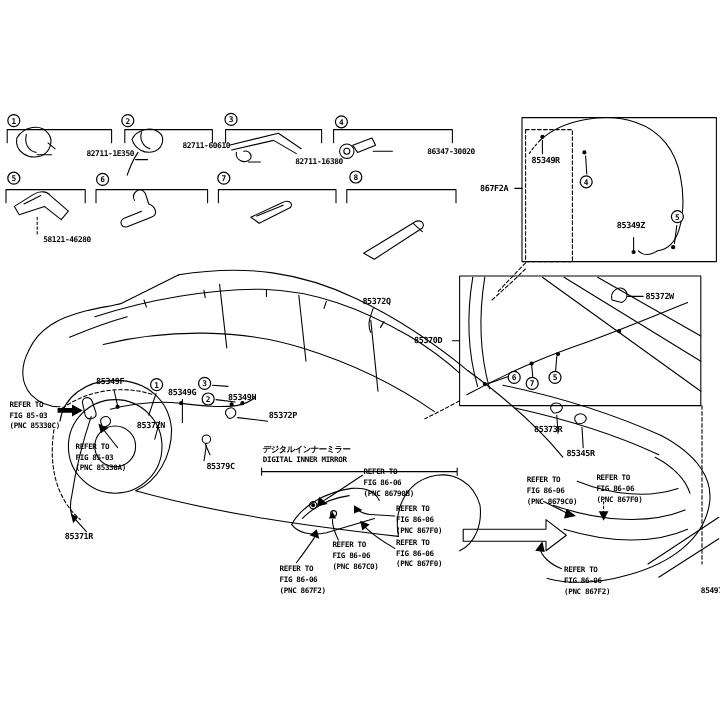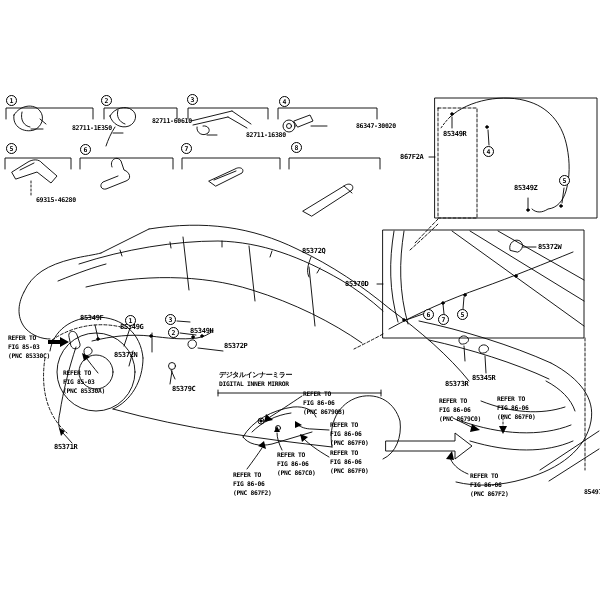--- a/index.html
+++ b/index.html
@@ -171,36 +171,36 @@
   <div class="co" style="left:279px;top:96px">4</div>
   <div class="co" style="left:6px;top:143px">5</div>
   <div class="co" style="left:80px;top:144px">6</div>
   <div class="co" style="left:181px;top:143px">7</div>
   <div class="co" style="left:291px;top:142px">8</div>
 
   <div class="pn" style="left:44px;top:124px">82711-1E350</div>
   <div class="pn" style="left:124px;top:117px">82711-60610</div>
   <div class="pn" style="left:218px;top:131px">82711-16380</div>
   <div class="pn" style="left:328px;top:122px">86347-30020</div>
-  <div class="pn" style="left:8px;top:196px">69315-46280</div>
+  <div class="pn" style="left:8px;top:196px">58121-46280</div>
 
   <div class="code" style="left:302px;top:247px">85372Q</div>
   <div class="code" style="left:345px;top:280px">85370D</div>
   <div class="code" style="left:400px;top:153px">867F2A</div>
   <div class="code" style="left:443px;top:130px">85349R</div>
   <div class="code" style="left:514px;top:184px">85349Z</div>
   <div class="code" style="left:538px;top:243px">85372W</div>
   <div class="code" style="left:80px;top:314px">85349F</div>
-  <div class="code" style="left:120px;top:323px">85349G</div>
+  <div class="code" style="left:140px;top:323px">85349G</div>
   <div class="code" style="left:190px;top:327px">85349H</div>
   <div class="code" style="left:114px;top:351px">85372N</div>
   <div class="code" style="left:224px;top:342px">85372P</div>
   <div class="code" style="left:172px;top:385px">85379C</div>
   <div class="code" style="left:54px;top:443px">85371R</div>
-  <div class="code" style="left:445px;top:380px">85373R</div>
+  <div class="code" style="left:445px;top:354px">85373R</div>
   <div class="code" style="left:472px;top:374px">85345R</div>
 
   <div class="co" style="left:125px;top:315px">1</div>
   <div class="co" style="left:165px;top:314px">3</div>
   <div class="co" style="left:168px;top:327px">2</div>
   <div class="co" style="left:483px;top:146px">4</div>
   <div class="co" style="left:559px;top:175px">5</div>
   <div class="co" style="left:423px;top:309px">6</div>
   <div class="co" style="left:438px;top:314px">7</div>
   <div class="co" style="left:457px;top:309px">5</div>

